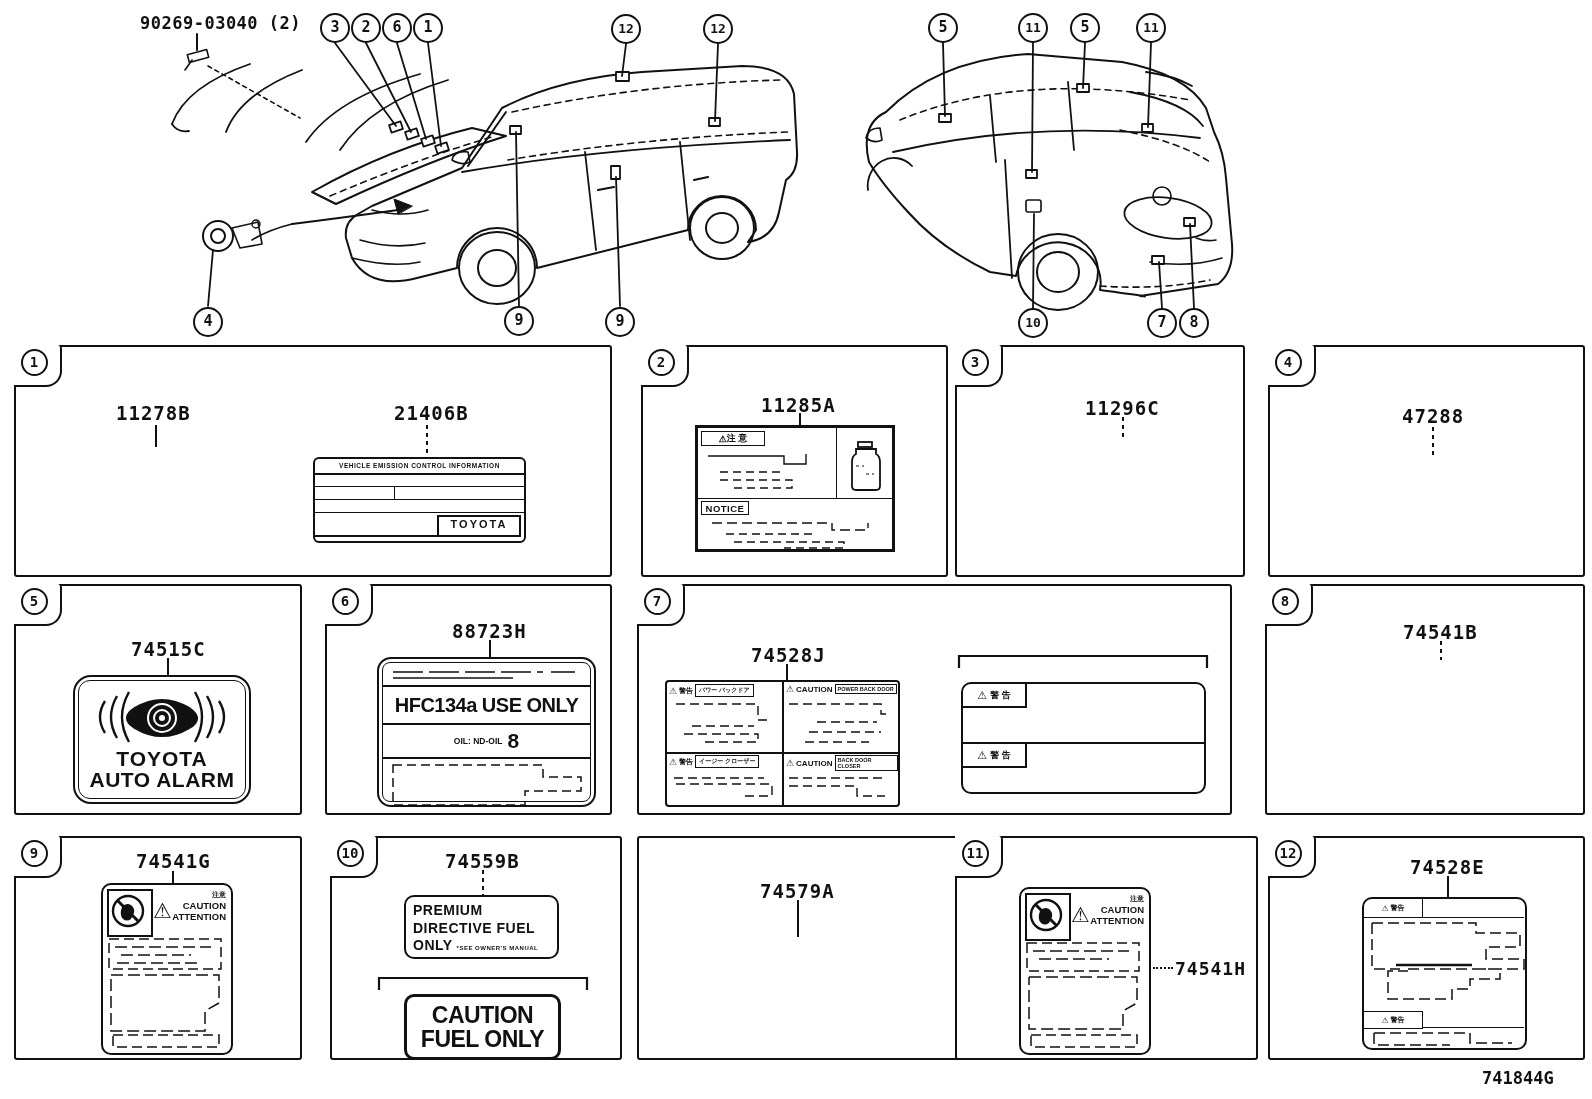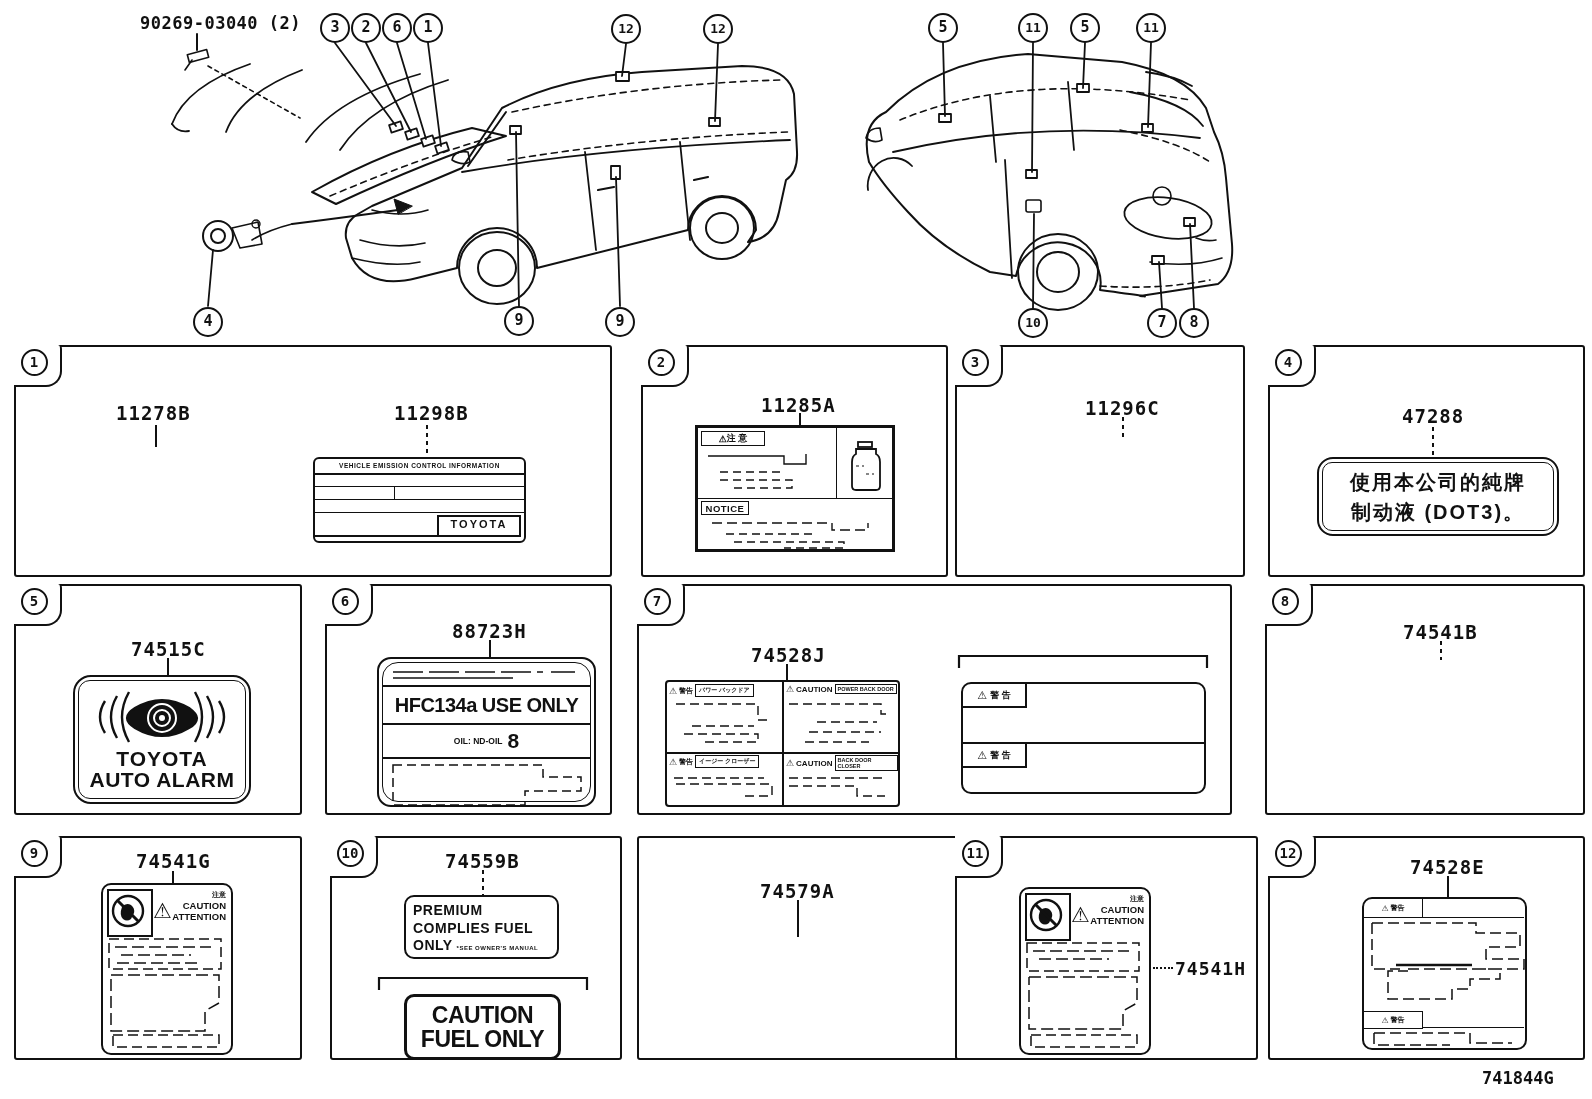--- a/index.html
+++ b/index.html
@@ -149,21 +149,21 @@
   <div class="co" style="left:1018px;top:308px;font-size:13px">10</div>
   <div class="co" style="left:1147px;top:308px">7</div>
   <div class="co" style="left:1179px;top:308px">8</div>
 
   <div class="panel" style="left:14px;top:345px;width:598px;height:232px">
     <div class="tab">
         <div class="num">1</div>
       </div>
     <div class="code" style="left:100px;top:55px">11278B</div>
     <div class="vl" style="left:139px;top:78px;height:22px"></div>
-    <div class="code" style="left:378px;top:55px">11298B</div>
+    <div class="code" style="left:378px;top:55px">21406B</div>
     <div class="vl dash" style="left:410px;top:78px;height:30px"></div>
     <div class="lbl" style="left:297px;top:110px;width:213px;height:86px;border-radius:6px">
       <div style="height:14px;border-bottom:2px solid #111;font:bold 6.5px 'Liberation Sans',sans-serif;text-align:center;line-height:14px;letter-spacing:0.5px;overflow:hidden;white-space:nowrap">VEHICLE EMISSION CONTROL INFORMATION</div>
       <div style="height:11px;border-bottom:1.5px solid #111"></div>
       <div style="height:12px;border-bottom:1.5px solid #111;position:relative">
         <div style="position:absolute;left:0;top:0;width:38%;height:100%;border-right:1.5px solid #111"></div>
       </div>
       <div style="height:12px;border-bottom:1.5px solid #111"></div>
       <div style="position:relative;height:30px">
         <div style="position:absolute;right:3px;top:2px;width:80px;height:18px;border:2px solid #111;
@@ -210,26 +210,20 @@
     <div class="code" style="left:128px;top:50px">11296C</div>
     <div class="vl dash" style="left:165px;top:70px;height:22px"></div>
   </div>
 
   <div class="panel" style="left:1268px;top:345px;width:317px;height:232px">
     <div class="tab">
         <div class="num">4</div>
       </div>
     <div class="code" style="left:132px;top:58px">47288</div>
     <div class="vl dash" style="left:162px;top:80px;height:30px"></div>
-    <div class="lbl dbl" style="left:47px;top:110px;width:242px;height:79px;border-radius:16px;border-width:2.5px">
-      <div class="dbl-in" style="border-radius:10px;font-size:20px;font-weight:bold;letter-spacing:2px;line-height:1.5">
-        <div>使用本公司的純牌</div>
-        <div>制动液 (DOT3)。</div>
-      </div>
-    </div>
   </div>
 
   <div class="panel" style="left:14px;top:584px;width:288px;height:231px">
     <div class="tab">
         <div class="num">5</div>
       </div>
     <div class="code" style="left:115px;top:52px">74515C</div>
     <div class="vl" style="left:151px;top:72px;height:17px"></div>
     <div class="lbl dbl" style="left:57px;top:89px;width:178px;height:129px;border-radius:18px;border-width:2.5px">
       <div class="dbl-in" style="border-radius:12px">
@@ -247,21 +241,21 @@
     </div>
   </div>
 
   <div class="panel" style="left:325px;top:584px;width:287px;height:231px">
     <div class="tab">
         <div class="num">6</div>
       </div>
     <div class="code" style="left:125px;top:34px">88723H</div>
     <div class="vl" style="left:162px;top:54px;height:17px"></div>
     <div class="lbl dbl" style="left:50px;top:71px;width:219px;height:150px;border-radius:14px;border-width:2.5px">
-      <div class="dbl-in" style="border-radius:16px;align-items:stretch;justify-content:flex-start">
+      <div class="dbl-in" style="border-radius:8px;align-items:stretch;justify-content:flex-start">
         <div style="position:relative;height:22px;border-bottom:2px solid #111">
           <svg class="gk" style="left:8px;top:5px" width="190" height="14" viewBox="0 0 190 14" fill="none" stroke="#111" stroke-width="1.6">
             <path d="M2,4 h150 M160,4 h24" stroke-dasharray="30,6"></path>
               <path d="M2,10 h120"></path>
           </svg>
         </div>
         <div style="height:36px;border-bottom:2px solid #111;display:flex;align-items:center;justify-content:center;
                     font:bold 20px 'Liberation Sans',sans-serif;letter-spacing:-0.5px;white-space:nowrap">HFC134a USE ONLY</div>
         <div style="height:32px;border-bottom:2px solid #111;display:flex;align-items:center;justify-content:center;gap:5px">
           <span style="font:bold 8.5px 'Liberation Sans',sans-serif">OIL: ND-OIL</span>
@@ -376,21 +370,21 @@
 
   <div class="panel" style="left:330px;top:836px;width:292px;height:224px">
     <div class="tab">
         <div class="num">10</div>
       </div>
     <div class="code" style="left:113px;top:12px">74559B</div>
     <div class="vl dash" style="left:150px;top:32px;height:25px"></div>
     <div class="lbl" style="left:72px;top:57px;width:155px;height:64px;border-radius:10px;border-width:2.5px;padding:5px 7px">
       <div style="font:bold 14px/1.25 'Liberation Sans',sans-serif;letter-spacing:0.5px">
         <div>PREMIUM</div>
-        <div>COMPLIES FUEL</div>
+        <div>DIRECTIVE FUEL</div>
         <div style="display:flex;align-items:baseline;gap:4px">
           <span>ONLY</span>
           <span style="font:bold 6px 'Liberation Sans',sans-serif">*SEE OWNER'S MANUAL</span>
         </div>
       </div>
     </div>
     <svg class="gk" style="left:45px;top:138px" width="212" height="16" viewBox="0 0 212 16" fill="none" stroke="#111" stroke-width="2.2">
       <path d="M2,14 V2 H210 V14"></path>
     </svg>
     <div class="lbl" style="left:72px;top:156px;width:157px;height:66px;border-radius:10px;border-width:3px;

